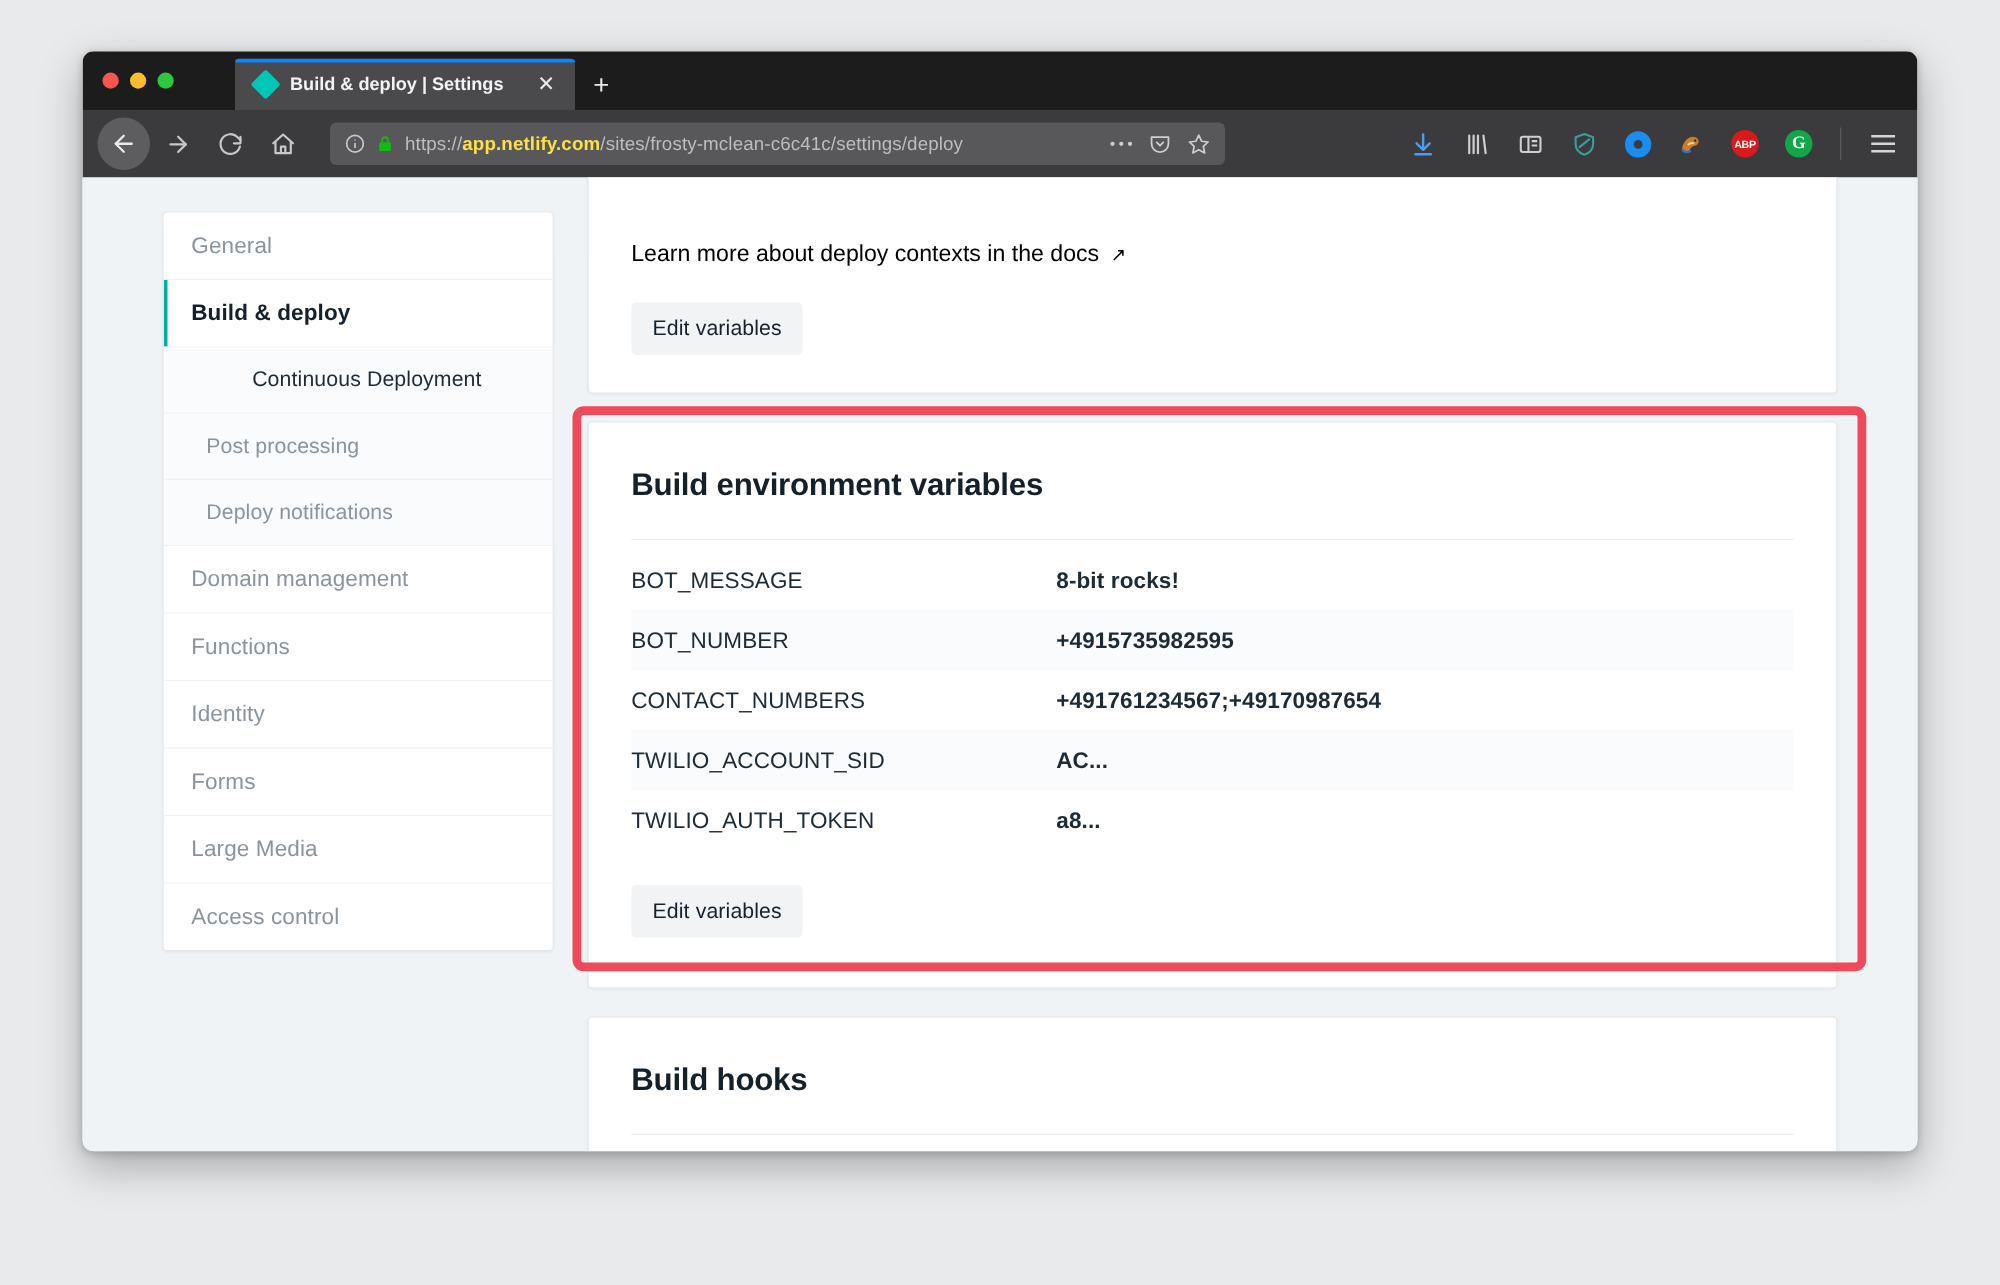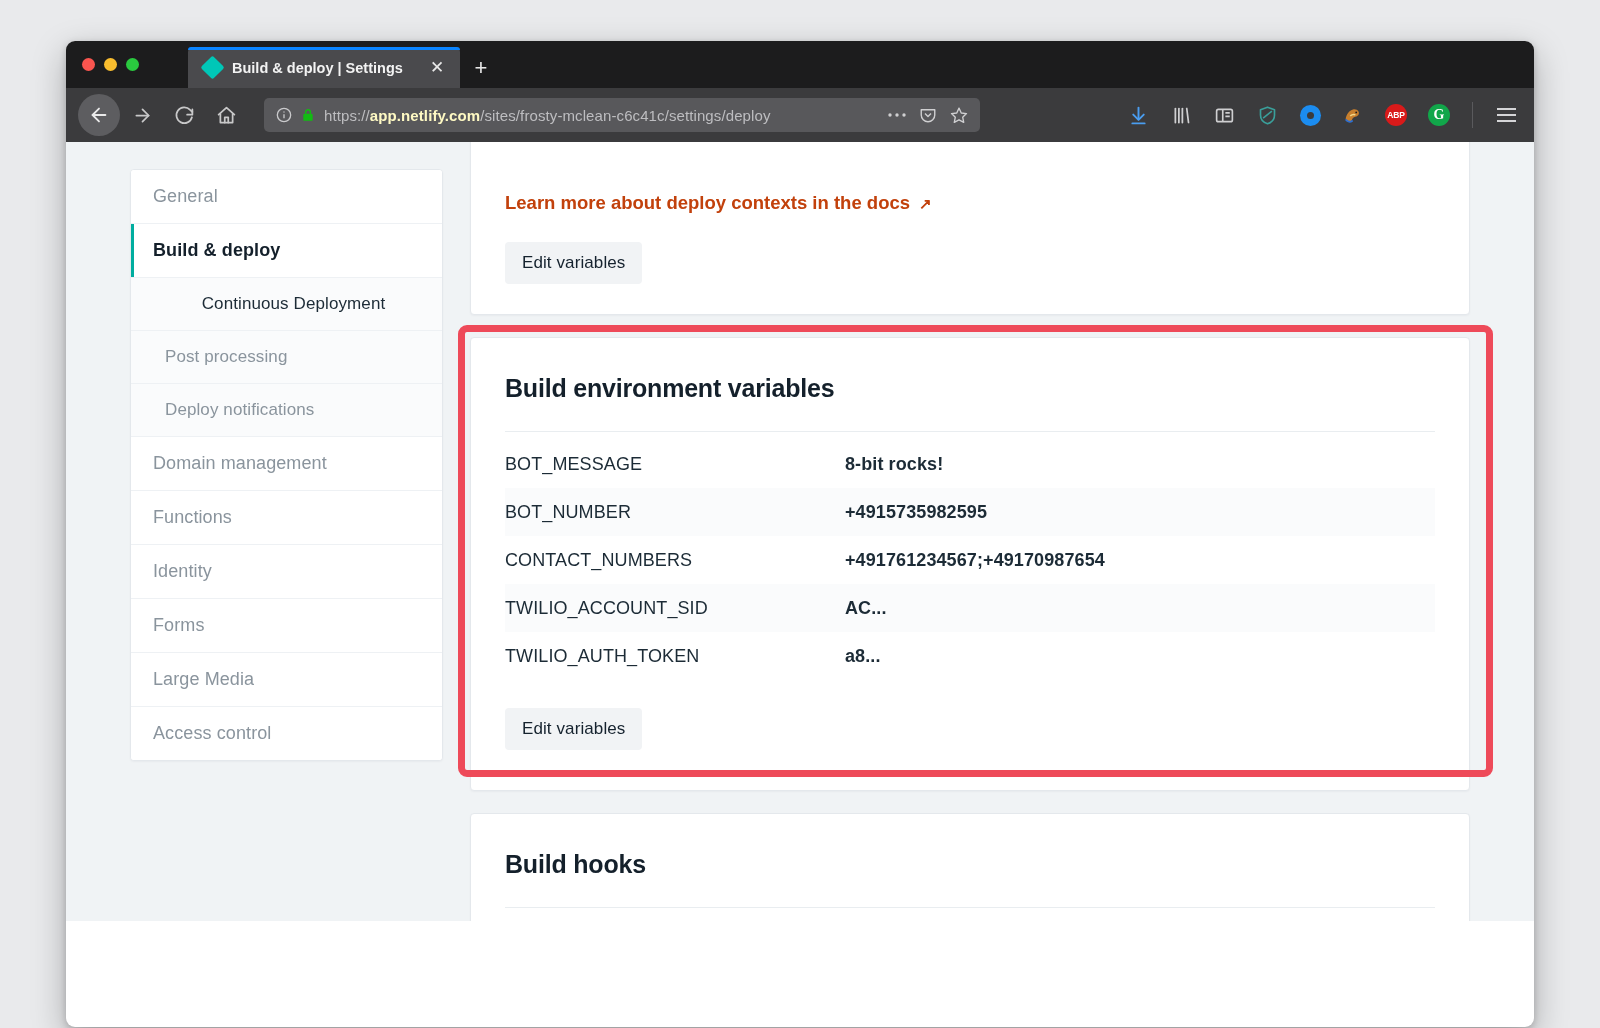--- a/index.html
+++ b/index.html
@@ -19,21 +19,21 @@
     height: 1028px;
     background: #e9eaec;
   }
 
   
   #browser-window {
     position: absolute;
     left: 66px;
     top: 41px;
     width: 1468px;
-    height: 986px;
+    height: 880px;
     border-radius: 9px;
     overflow: hidden;
     box-shadow: 0 12px 34px rgba(0,0,0,0.28), 0 2px 7px rgba(0,0,0,0.18);
     background: #fff;
   }
 
   
   .titlebar {
     position: relative;
     height: 47px;
@@ -153,21 +153,21 @@
   .url-info { color: #c9c9cb; flex: none; display:flex; }
   .url-lock { flex: none; display:flex; }
   .url-text {
     flex: 1;
     font-size: 15px;
     color: #bdbdc0;
     white-space: nowrap;
     overflow: hidden;
     letter-spacing: .1px;
   }
-  .url-text b { color: #fef9c3; font-weight: bold; }
+  .url-text b { color: #fde047; font-weight: bold; }
   .url-icons { display: flex; align-items: center; gap: 13px; flex: none; }
   .url-icons .ic { color: #cfcfd1; display: flex; }
 
   .toolbar-right {
     display: flex;
     align-items: center;
     gap: 19px;
     margin-left: auto;
     padding-right: 4px;
   }
@@ -270,23 +270,23 @@
 
   .card.partial-top {
     padding-top: 0;
     margin-top: -64px;
     padding-bottom: 30px;
   }
   .docs-link {
     display: inline-flex;
     align-items: baseline;
     gap: 9px;
-    color: #c2410c;
+    color: #000000;
     font-size: 18.5px;
-    font-weight: bold;
+    font-weight: normal;
     padding-top: 86px;
   }
   .docs-link .arrow { font-size: 15px; }
 
   .btn {
     display: inline-block;
     background: #f1f3f5;
     color: #15222e;
     border: none;
     border-radius: 4px;

